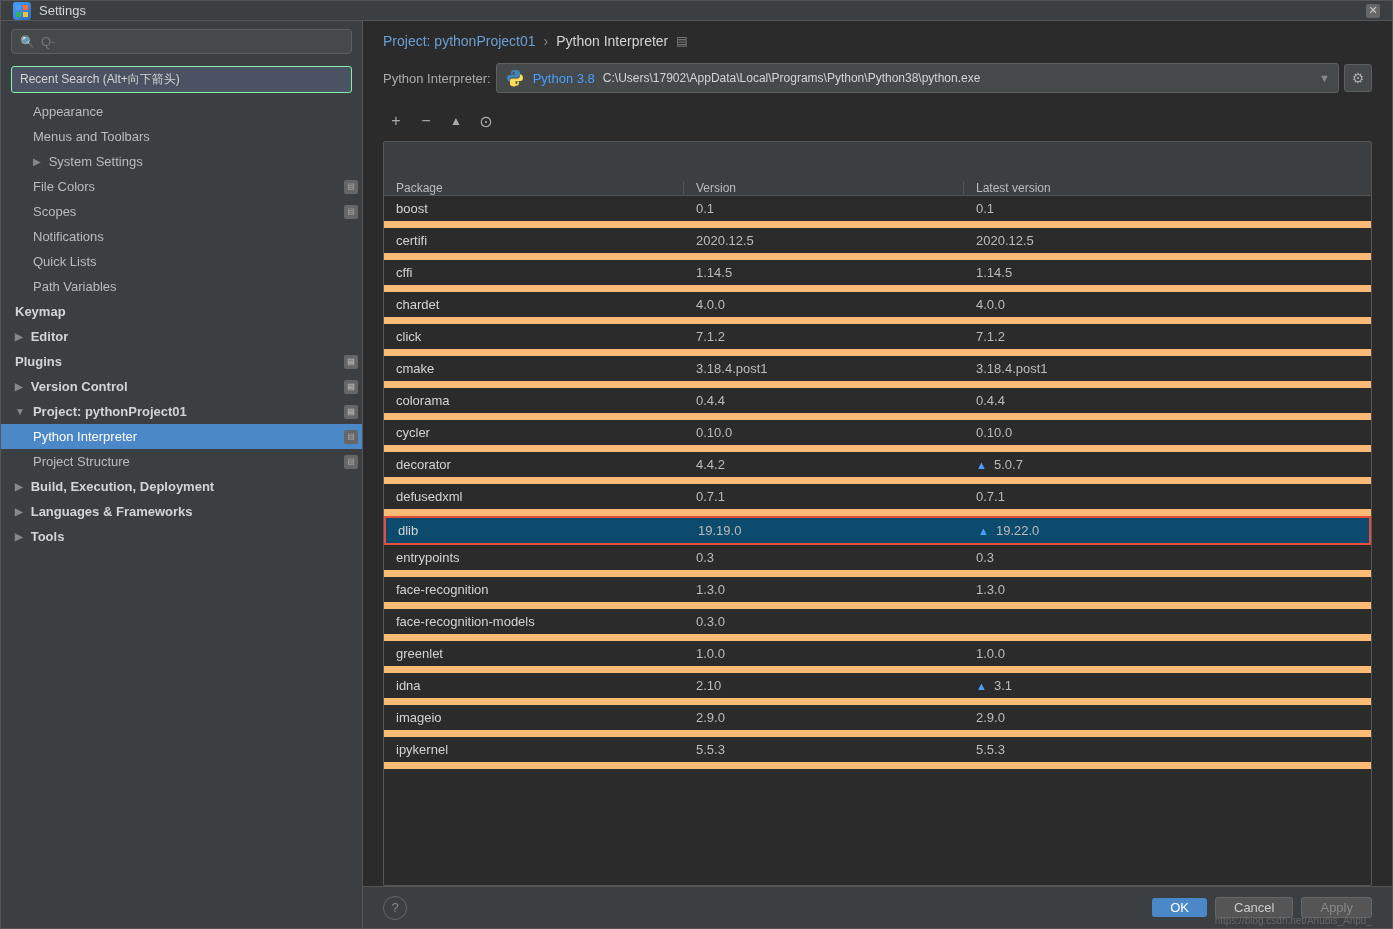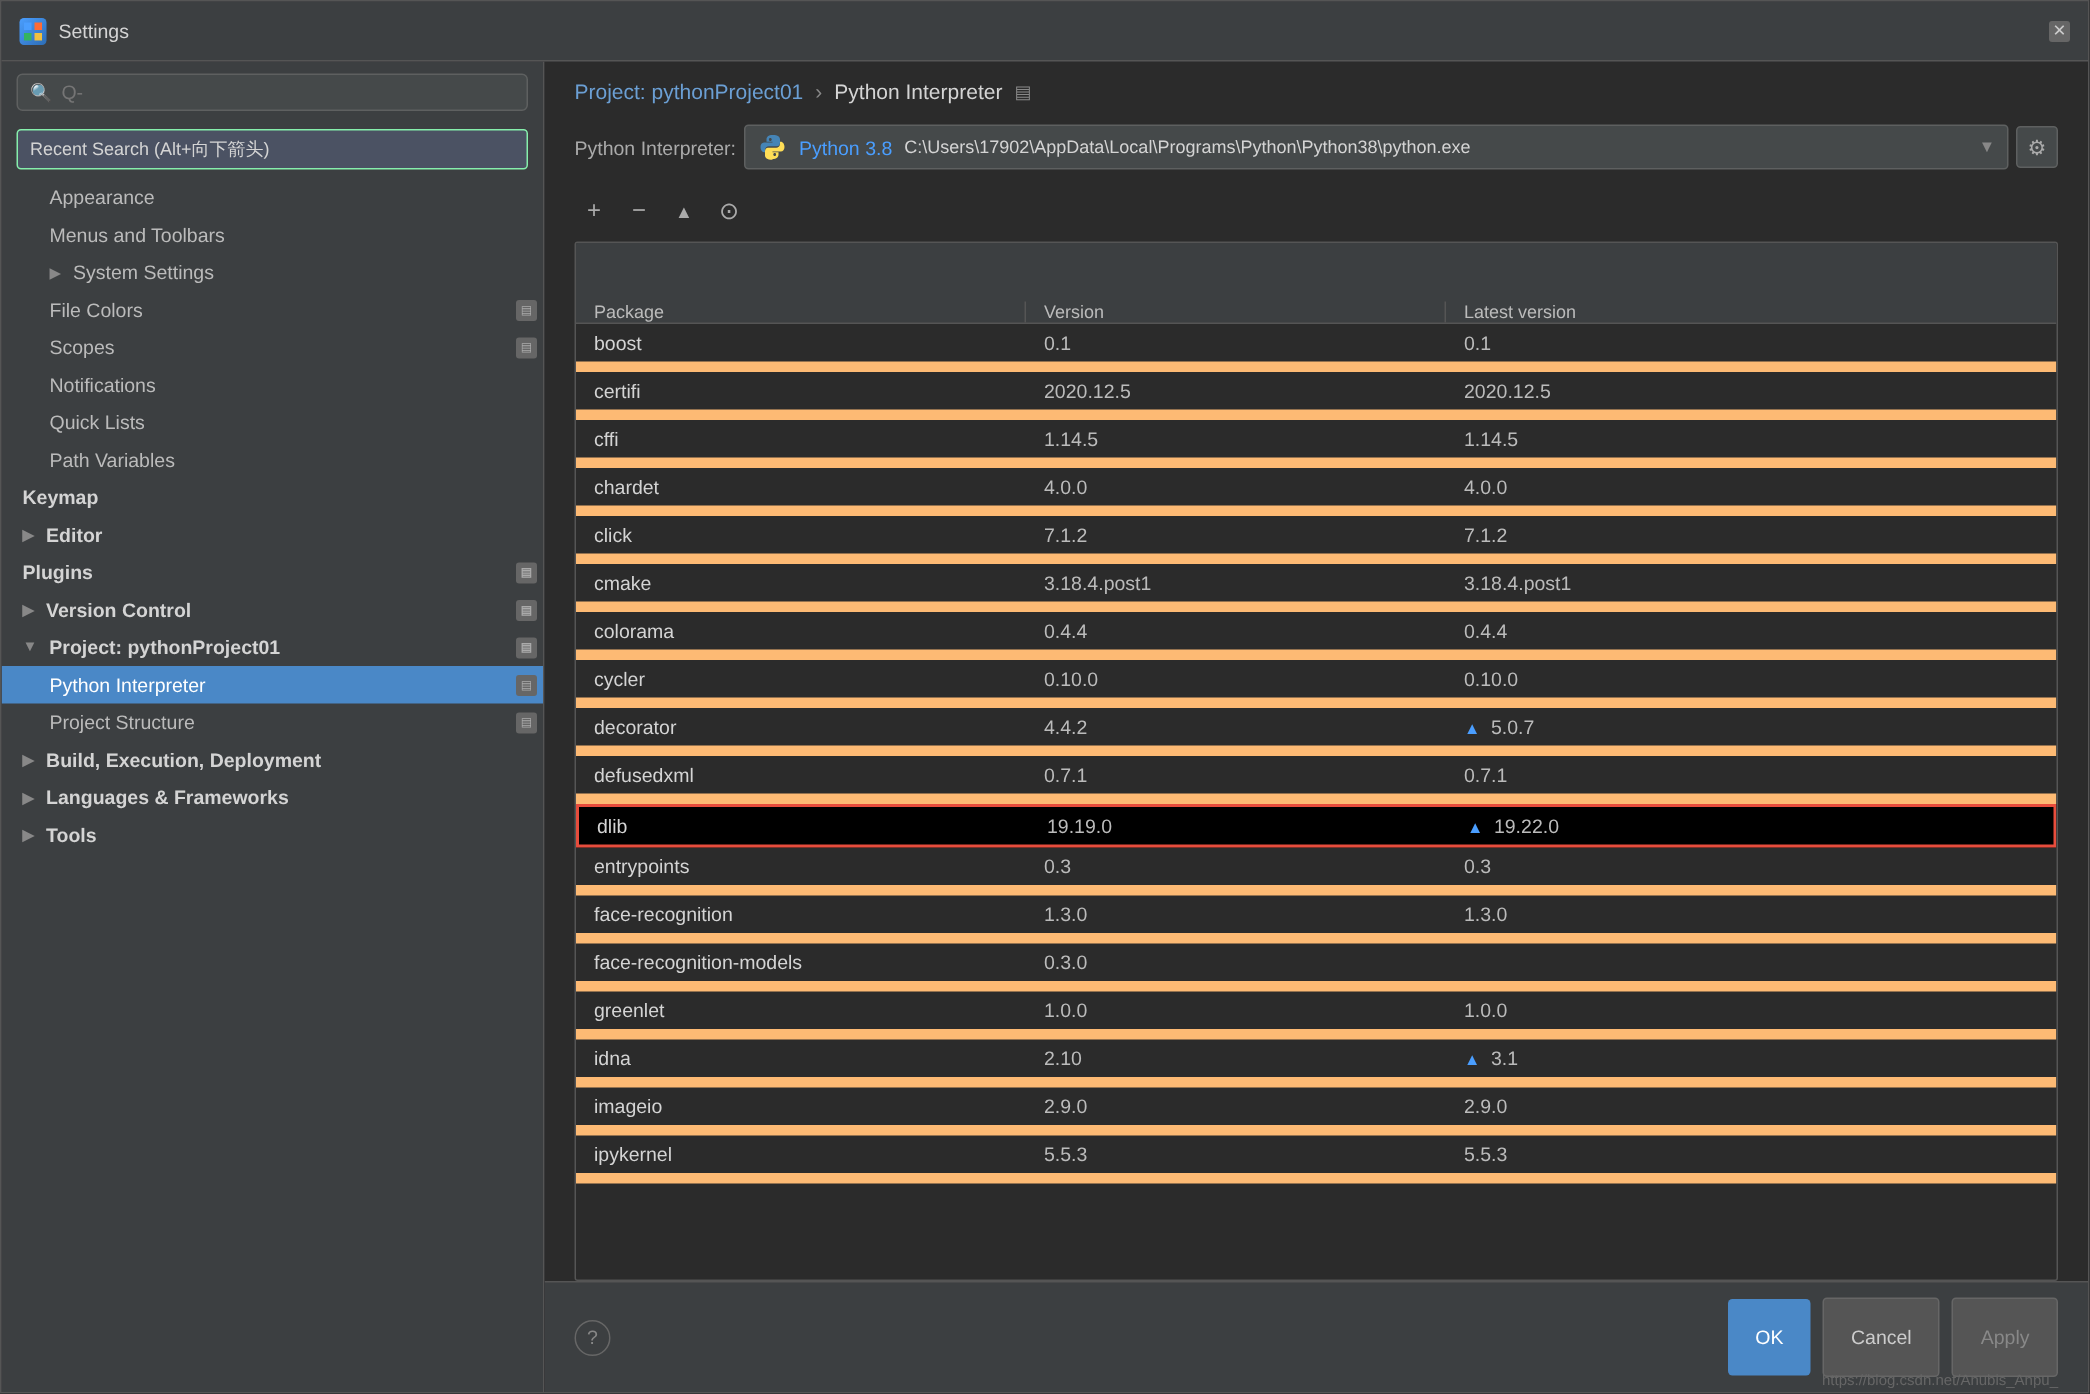--- a/index.html
+++ b/index.html
@@ -17,21 +17,21 @@
       width: 1393px;
       height: 929px;
       background: #3c3f41;
       border: 1px solid #555;
       display: flex;
       flex-direction: column;
     }
 
     .title-bar {
       background: #3c3f41;
-      height: 40px;
+      height: 20px;
       display: flex;
       align-items: center;
       padding: 0 12px;
       border-bottom: 1px solid #555;
       flex-shrink: 0;
     }
 
     .title-bar-icon {
       width: 18px;
       height: 18px;
@@ -359,21 +359,21 @@
     }
 
     .table-row {
       display: grid;
       grid-template-columns: 300px 280px 1fr;
       border-bottom: 7px solid #fdba74;
     }
 
     .table-row.highlighted {
       border: 2px solid #e74c3c;
-      background: #000000;
+      background: #0c4a6e;
     }
 
     .table-cell {
       padding: 5px 12px;
       font-size: 13px;
       color: #bbb;
       overflow: hidden;
       text-overflow: ellipsis;
       white-space: nowrap;
     }
@@ -403,21 +403,21 @@
 
     .watermark {
       position: absolute;
       right: 20px;
       bottom: 2px;
       font-size: 10px;
       color: #666;
     }
 
     .footer-btn {
-      padding: 18px 18px;
+      padding: 2px 18px;
       border-radius: 3px;
       font-size: 13px;
       cursor: pointer;
       border: none;
     }
 
     .btn-ok {
       background: #4a88c7;
       color: white;
     }

